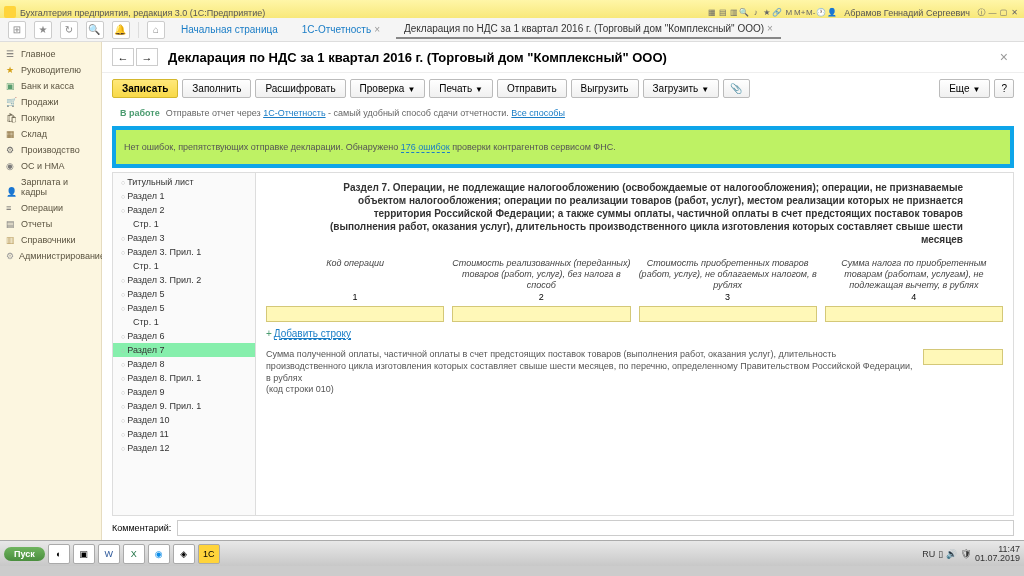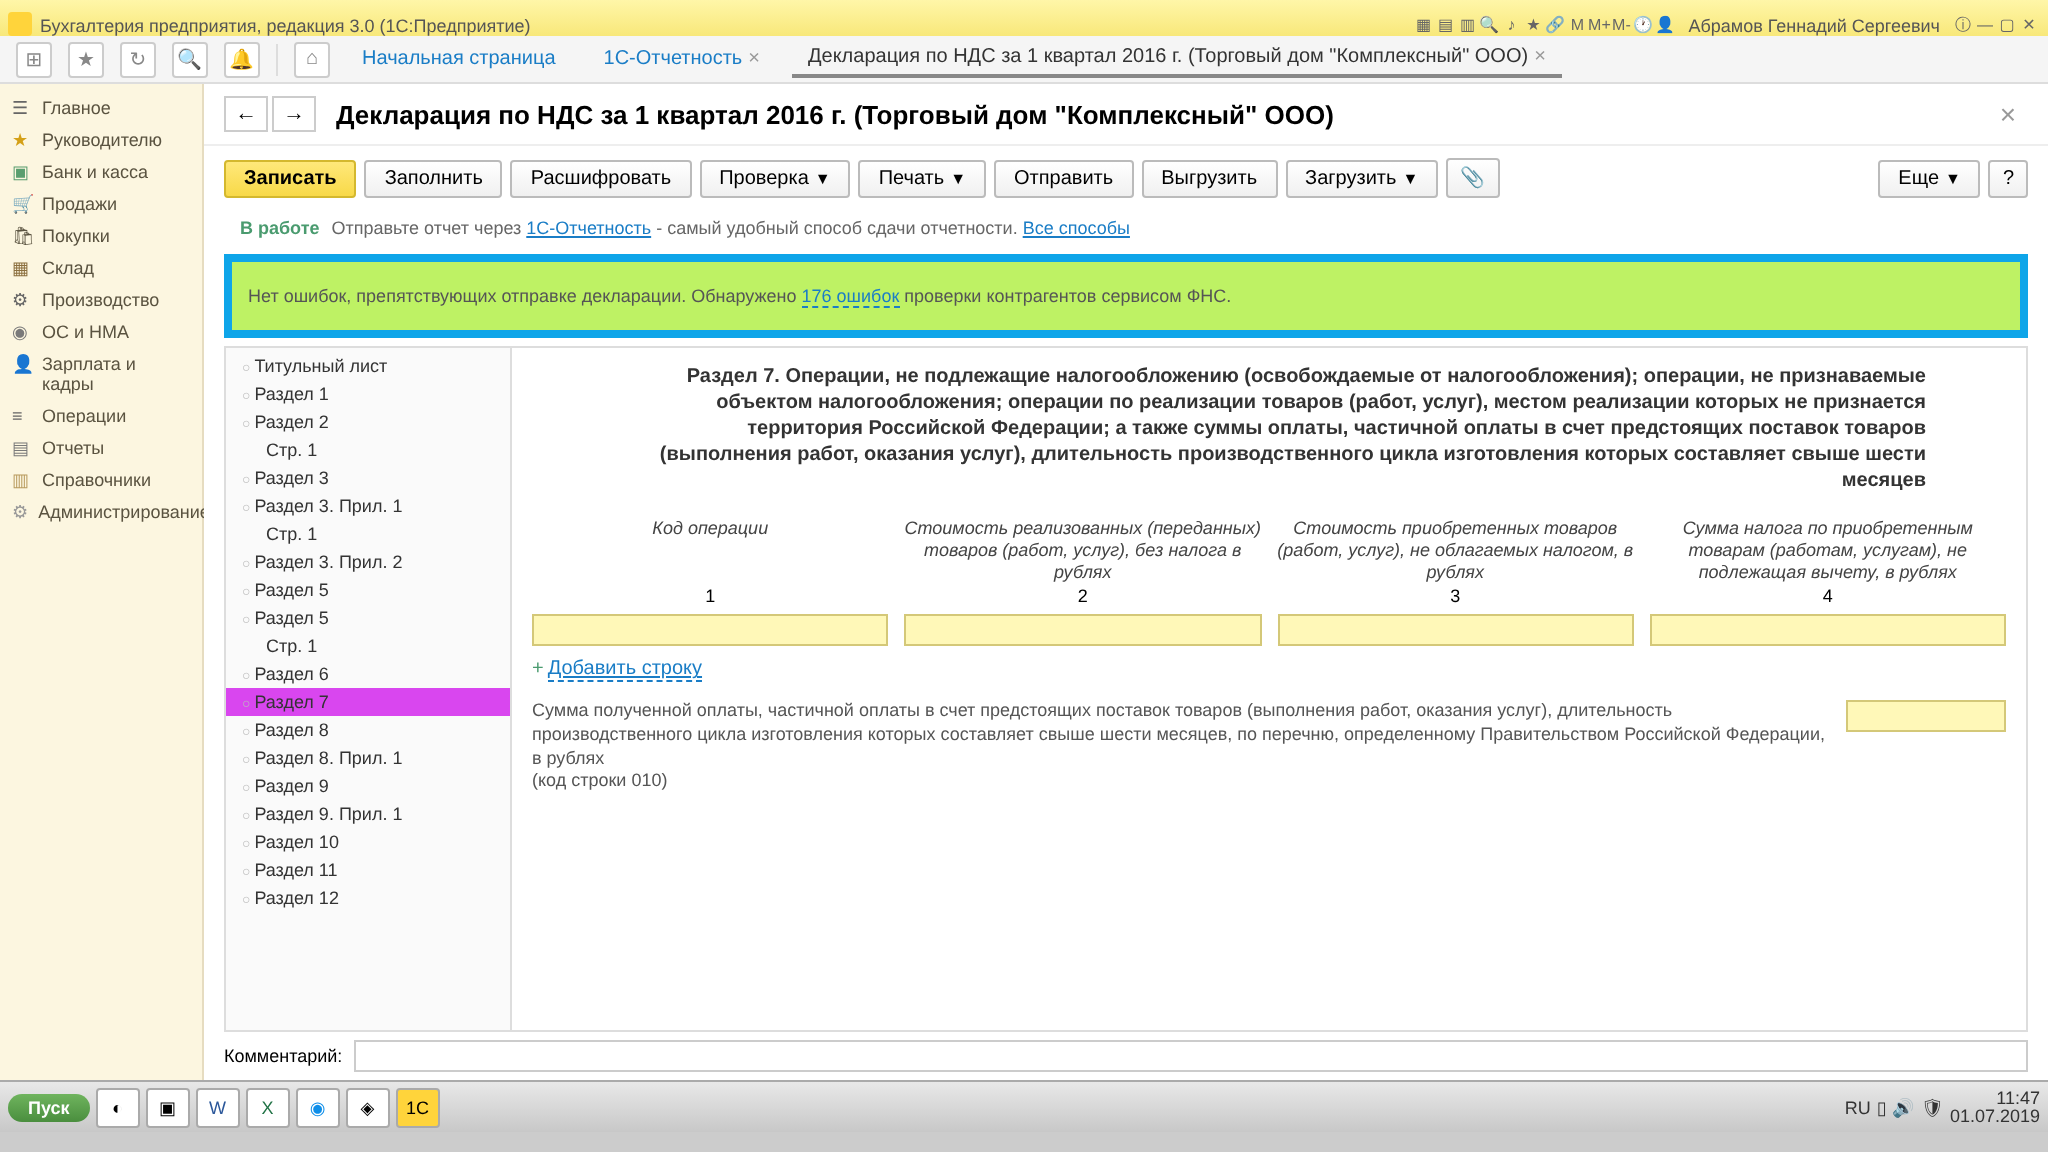--- a/index.html
+++ b/index.html
@@ -8,21 +8,21 @@
 .titlebar .logo { width: 12px; height: 12px; background: #ffd43b; border-radius: 2px; margin-right: 4px; }
 .titlebar .title { flex: 1; color: #555; }
 .titlebar .icon { width: 11px; height: 11px; display: inline-flex; align-items: center; justify-content: center; font-size: 8px; color: #666; cursor: pointer; }
 .topbar { background: #f5f5f5; height: 24px; border-bottom: 1px solid #ddd; display: flex; align-items: center; padding: 0 8px; gap: 8px; }
 .topbar .navbtn { width: 18px; height: 18px; border: 1px solid #ccc; background: #fff; display: flex; align-items: center; justify-content: center; font-size: 10px; color: #888; cursor: pointer; border-radius: 2px; }
 .topbar .tab { padding: 3px 8px; font-size: 10px; color: #1a7dc6; cursor: pointer; }
 .topbar .tab.active { border-bottom: 2px solid #888; color: #333; }
 .tabx { color: #999; margin-left: 3px; cursor: pointer; }
 .mainrow { display: flex; height: 498px; }
 .sidebar { width: 102px; background: #fcf6e0; border-right: 1px solid #e6dcc0; padding: 4px 0; }
-.sidebar .item { padding: 3px 6px; font-size: 9px; color: #5a5340; cursor: pointer; display: flex; align-items: flex-start; gap: 5px; }
+.sidebar .item { padding: 3px 6px; font-size: 9px; color: #5a5340; cursor: pointer; display: flex; align-items: flex-end; gap: 5px; }
 .sidebar .ico { width: 10px; height: 10px; display: inline-block; }
 .ico-star::before { content: "★"; color: #d4a017; }
 .ico-bank::before { content: "▣"; color: #5a9e6f; }
 .ico-cart::before { content: "🛒"; font-size: 9px; }
 .ico-buy::before { content: "🛍"; font-size: 9px; }
 .ico-box::before { content: "▦"; color: #8b6f3e; }
 .ico-gear::before { content: "⚙"; color: #666; }
 .ico-os::before { content: "◉"; color: #7a7a7a; }
 .ico-people::before { content: "👤"; font-size: 9px; }
 .ico-ops::before { content: "≡"; color: #666; }
@@ -43,21 +43,21 @@
 .toolbar .spacer { flex: 1; }
 .statusbar { margin: 0 10px 4px; padding: 4px 8px; font-size: 9px; color: #666; display: flex; align-items: center; gap: 6px; }
 .statusbar .tag { color: #4a9b6f; font-weight: bold; }
 .statusbar a { color: #1a7dc6; text-decoration: underline; cursor: pointer; }
 .yellowbar { margin: 0 10px; padding: 12px 8px; background: #bef264; border: 4px solid #0ea5e9; font-size: 9px; color: #555; }
 .yellowbar a { color: #1a7dc6; border-bottom: 1px dashed #1a7dc6; cursor: pointer; }
 .body2 { flex: 1; display: flex; margin: 4px 10px 0; border: 1px solid #ddd; overflow: hidden; }
 .nav2 { width: 143px; background: #fafafa; border-right: 1px solid #ddd; overflow-y: auto; padding: 2px 0; }
 .nav2 .nitem { padding: 2px 8px; font-size: 9px; color: #333; cursor: pointer; white-space: nowrap; }
 .nav2 .nitem.indent { padding-left: 20px; }
-.nav2 .nitem.active { background: #d946ef; }
+.nav2 .nitem.active { background: #86efac; }
 .nav2 .nitem::before { content: "○ "; color: #bbb; font-size: 7px; }
 .nav2 .nitem.indent::before { content: ""; }
 .formarea { flex: 1; padding: 4px 10px; overflow: auto; position: relative; }
 .section-title { text-align: right; font-size: 10px; font-weight: bold; color: #333; padding: 4px 40px; line-height: 1.3; }
 .tablehead { display: flex; justify-content: space-around; margin-top: 8px; gap: 8px; }
 .tablehead .col { text-align: center; font-size: 9px; font-style: italic; color: #444; flex: 1; line-height: 1.2; }
 .tablenum { display: flex; justify-content: space-around; margin-top: 2px; gap: 8px; }
 .tablenum .num { text-align: center; font-size: 9px; flex: 1; }
 .tableinputs { display: flex; justify-content: space-around; margin-top: 4px; gap: 8px; }
 .tableinputs input { flex: 1; height: 16px; background: #fff8b8; border: 1px solid #d4c878; padding: 0 2px; font-size: 9px; }
@@ -224,21 +224,21 @@
           <div class="nitem">Раздел 9</div>
           <div class="nitem">Раздел 9. Прил. 1</div>
           <div class="nitem">Раздел 10</div>
           <div class="nitem">Раздел 11</div>
           <div class="nitem">Раздел 12</div>
         </div>
       <div class="formarea">
         <div class="section-title">Раздел 7. Операции, не подлежащие налогообложению (освобождаемые от налогообложения); операции, не признаваемые объектом налогообложения; операции по реализации товаров (работ, услуг), местом реализации которых не признается территория Российской Федерации; а также суммы оплаты, частичной оплаты в счет предстоящих поставок товаров (выполнения работ, оказания услуг), длительность производственного цикла изготовления которых составляет свыше шести месяцев</div>
         <div class="tablehead">
           <div class="col">Код операции</div>
-          <div class="col">Стоимость реализованных (переданных) товаров (работ, услуг), без налога в рублях</div>
+          <div class="col">Стоимость реализованных (переданных) товаров (работ, услуг), без налога в способ</div>
           <div class="col">Стоимость приобретенных товаров (работ, услуг), не облагаемых налогом, в рублях</div>
           <div class="col">Сумма налога по приобретенным товарам (работам, услугам), не подлежащая вычету, в рублях</div>
         </div>
         <div class="tablenum">
           <div class="num">1</div>
           <div class="num">2</div>
           <div class="num">3</div>
           <div class="num">4</div>
         </div>
         <div class="tableinputs">

